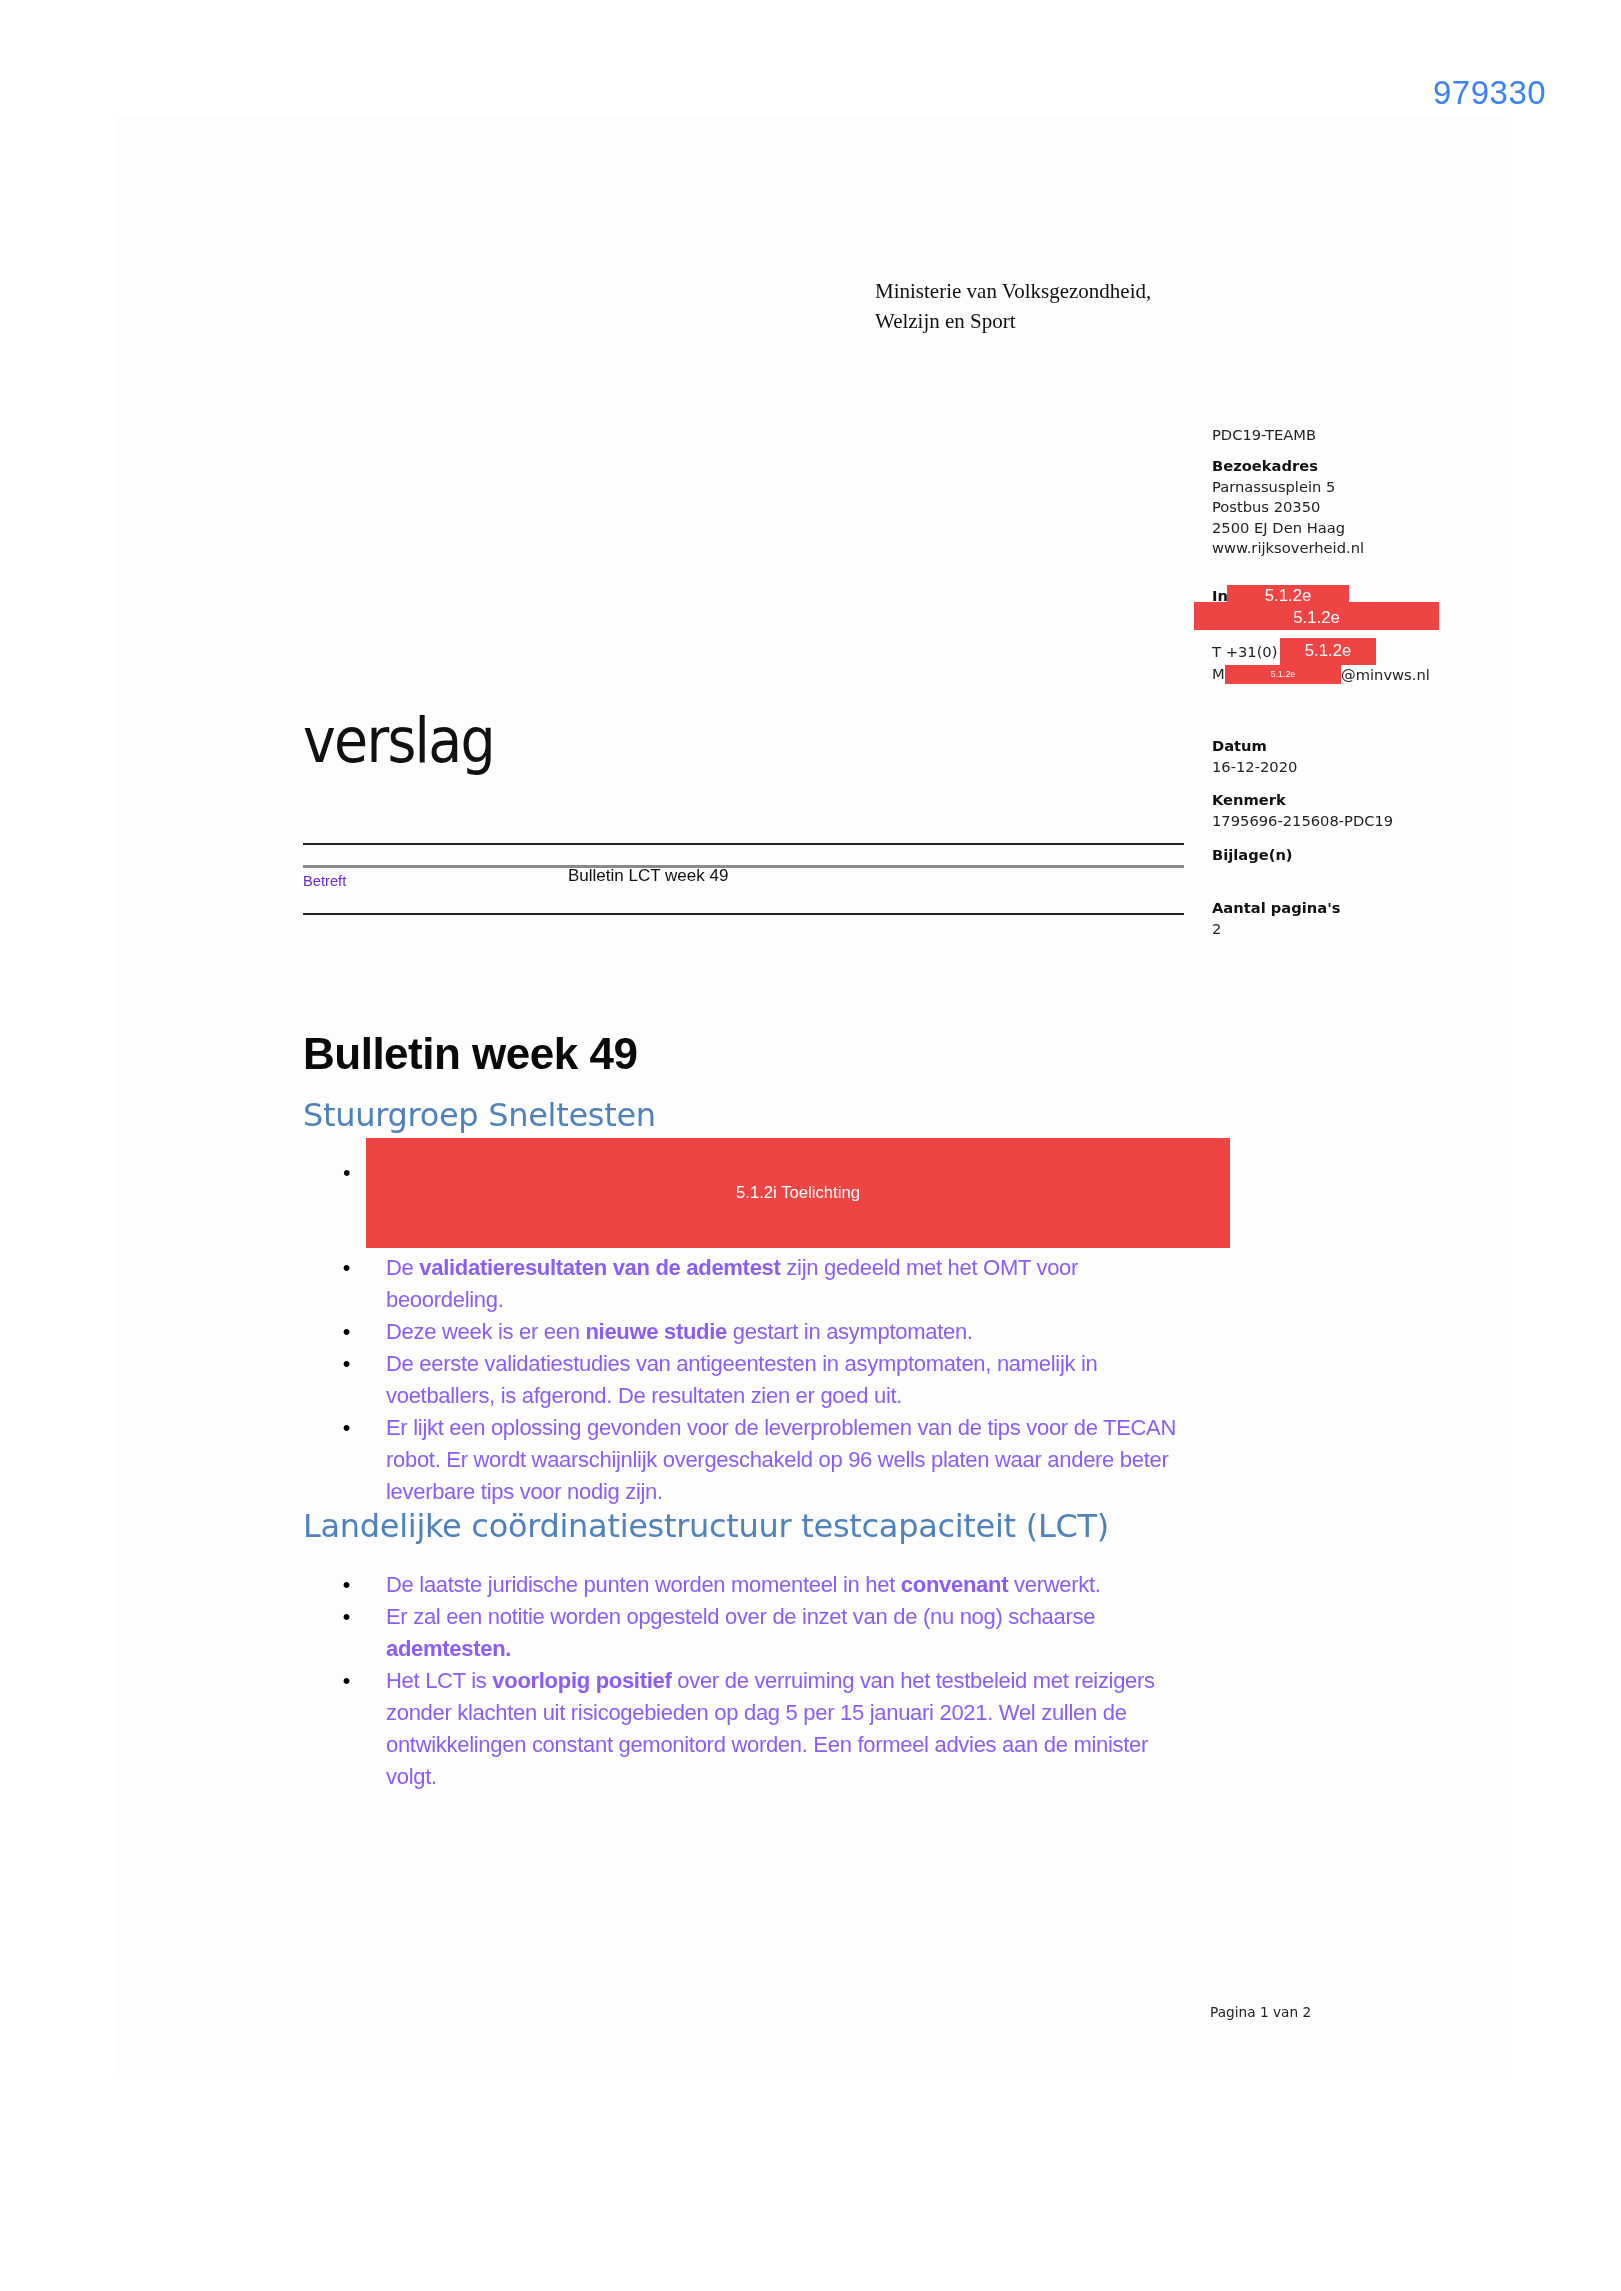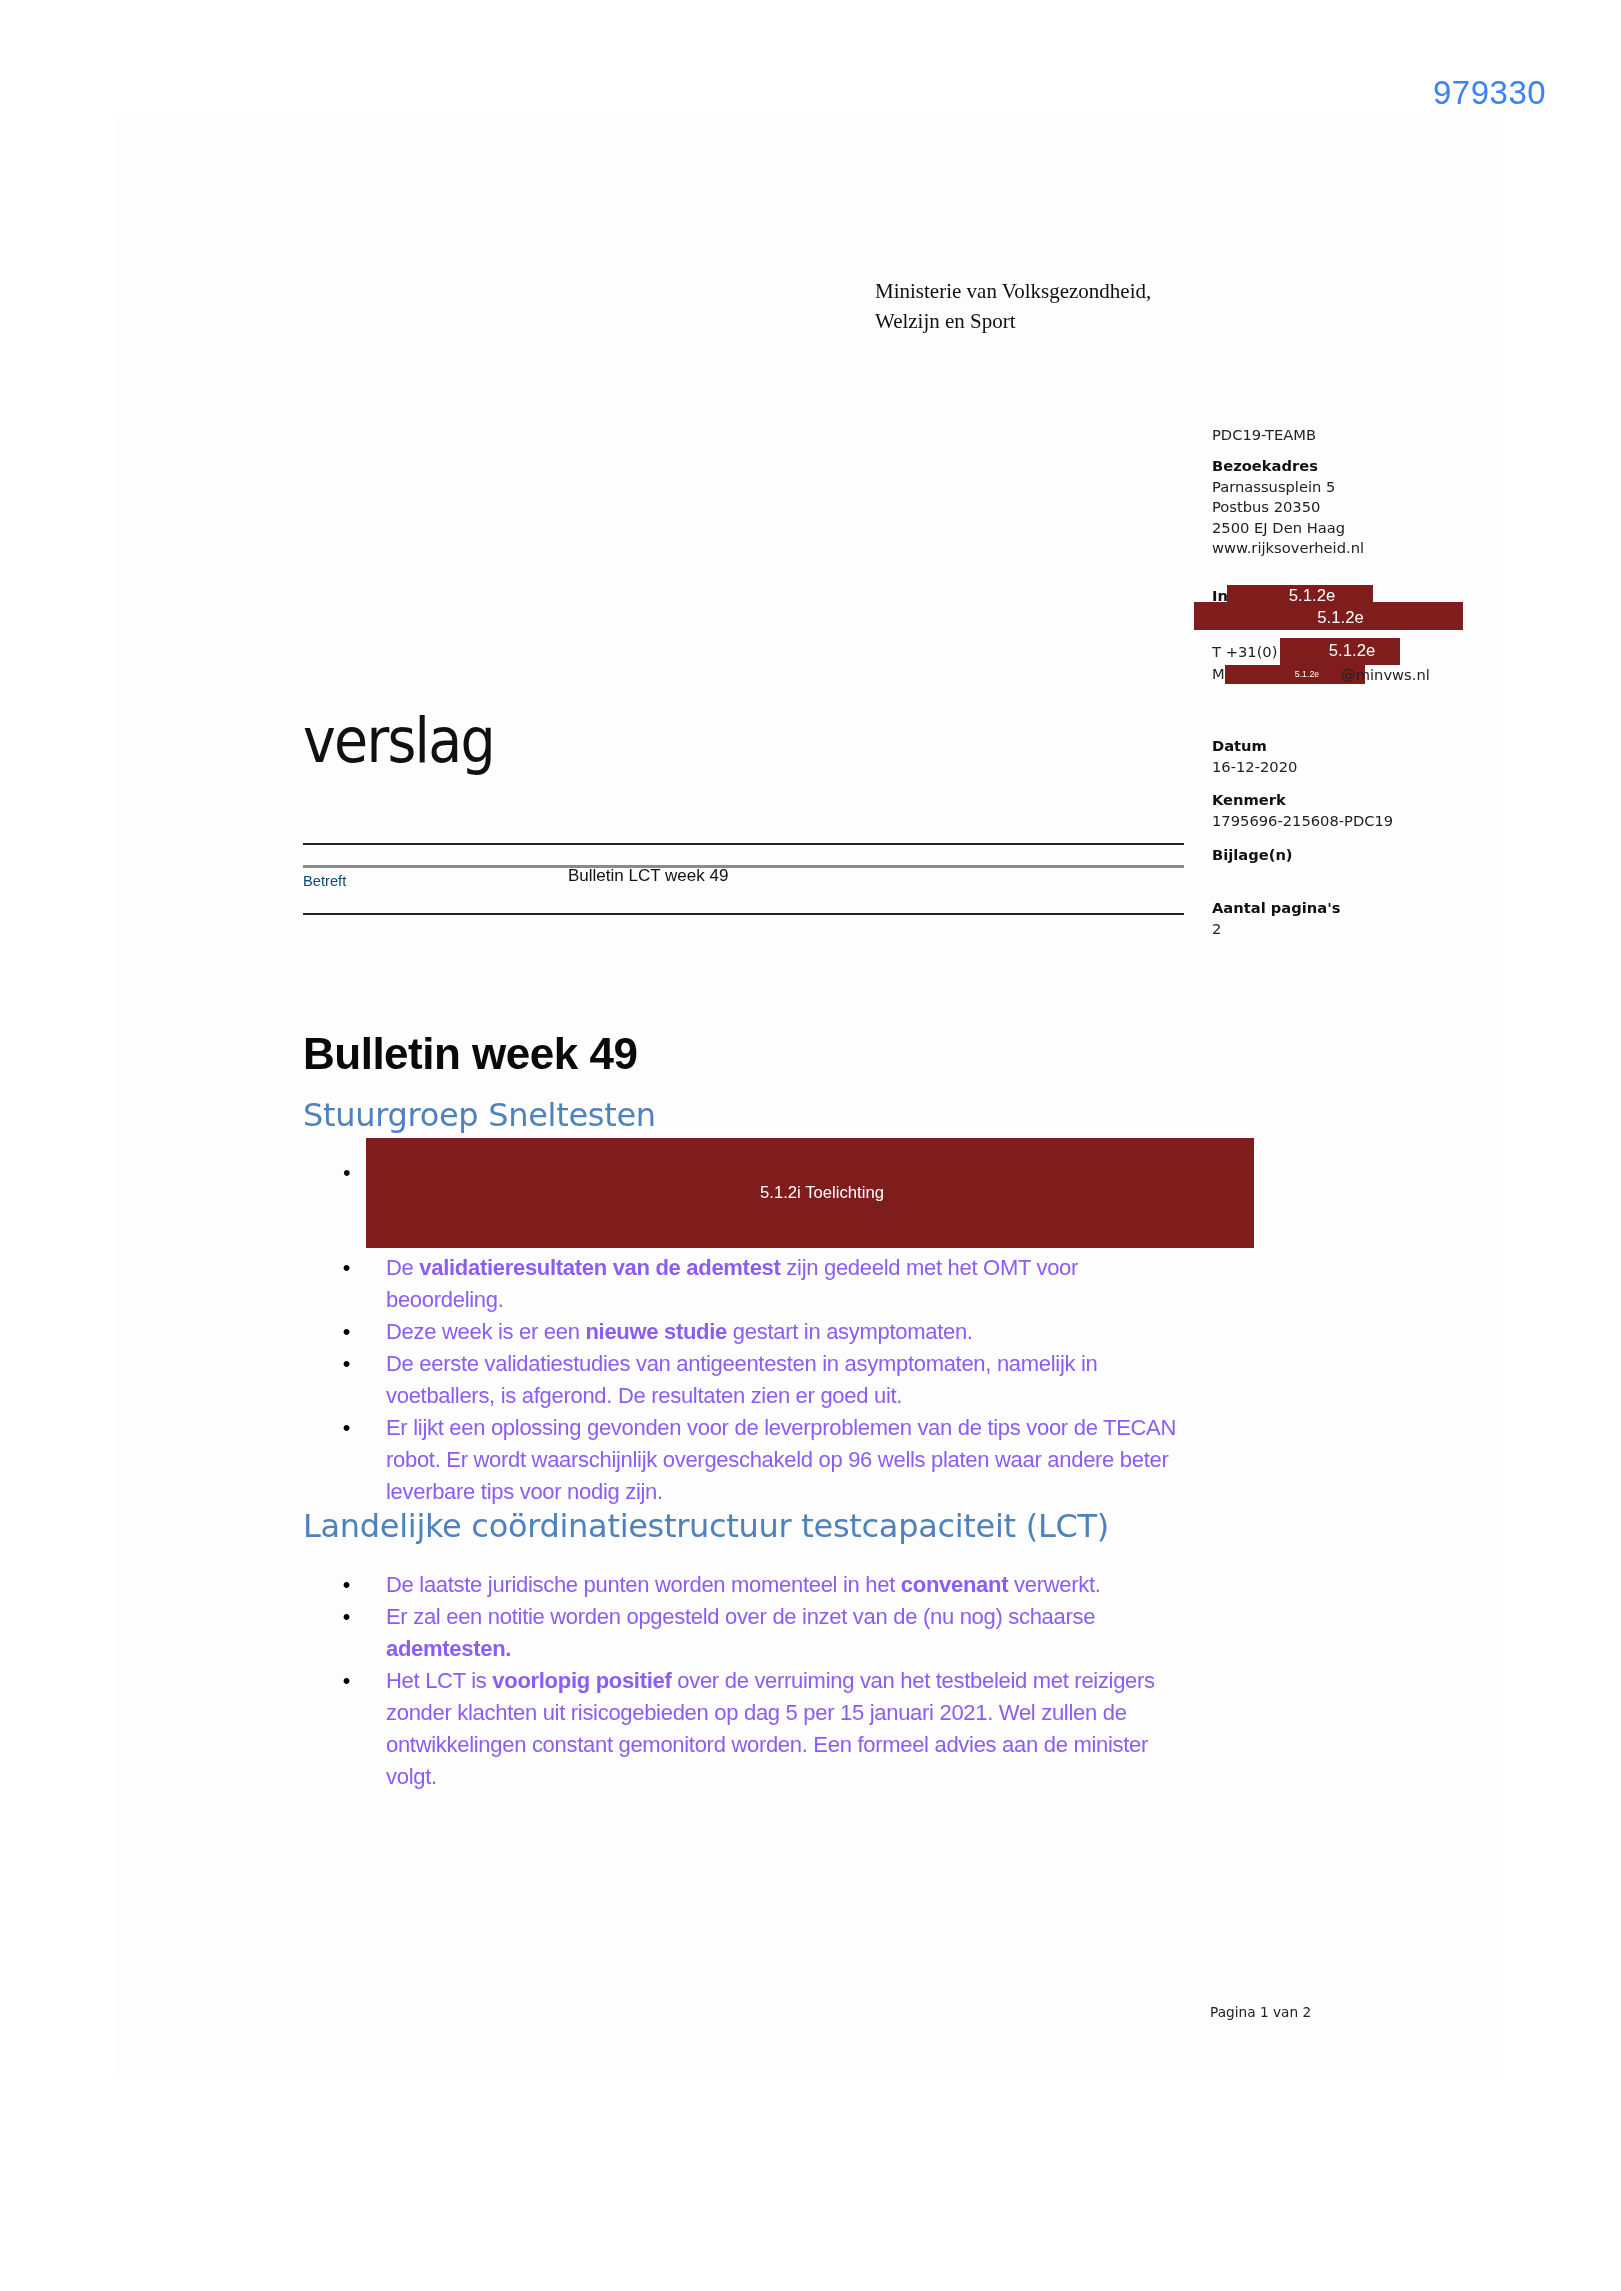--- a/index.html
+++ b/index.html
@@ -3,25 +3,25 @@
 <meta charset="utf-8">
 <style>
   html, body { margin: 0; padding: 0; background: #ffffff; }
   body { width: 1621px; height: 2292px; position: relative; overflow: hidden; font-family: "Liberation Sans", sans-serif; color: #111; }
   .page-bg { position: absolute; left: 115px; top: 115px; width: 1390px; height: 1963px; background: #fdfdfd; }
   .abs { position: absolute; }
   .doc-id { left: 1433px; top: 74px; font-size: 33px; color: #3b82f6; letter-spacing: 0.5px; }
   .ministry { left: 875px; top: 276px; font-family: "Liberation Serif", serif; font-size: 21px; line-height: 30px; color: #111; }
   .side { font-family: "DejaVu Sans", sans-serif; font-size: 14.7px; line-height: 20.6px; color: #222; }
   .side b { font-weight: bold; color: #111; }
-  .redact { position: absolute; background: #7f1d1d; color: #ffffff; font-family: "Liberation Sans", sans-serif; text-align: center; padding-left: 24px; }
+  .redact { position: absolute; background: #ef4444; color: #ffffff; font-family: "Liberation Sans", sans-serif; text-align: center; }
   .verslag { left: 303px; top: 704px; font-family: "DejaVu Sans", sans-serif; font-size: 63px; letter-spacing: -2px; color: #111; transform: scaleX(0.88); transform-origin: left top; }
   .rule { position: absolute; left: 303px; width: 881px; height: 2px; background: #222; }
   .rule.gray { background: #8a8a8a; height: 2.9px; }
-  .betreft-label { left: 303px; top: 873px; font-size: 14.7px; color: #0c4a6e; }
+  .betreft-label { left: 303px; top: 873px; font-size: 14.7px; color: #6d28d9; }
   .betreft-value { left: 568px; top: 866px; font-size: 17px; color: #111; }
   .h1 { left: 303px; top: 1029px; font-size: 44px; font-weight: bold; color: #0a0a0a; letter-spacing: -0.5px; }
   .h2 { left: 303px; font-family: "DejaVu Sans", sans-serif; font-size: 32px; color: #4f81bd; letter-spacing: -0.3px; }
   ul.bullets { position: absolute; left: 333px; margin: 0; padding: 0; list-style: none; width: 863px; }
   ul.bullets li { position: relative; padding-left: 53px; font-size: 22px; line-height: 32px; color: #8b5cf6; letter-spacing: -0.3px; }
   ul.bullets li::before { content: "\2022"; position: absolute; left: 9.8px; top: 0; font-size: 21.6px; color: #000; }
   .footer { left: 1210px; top: 2004px; font-family: "DejaVu Sans", sans-serif; font-size: 13.7px; color: #222; }
 </style>
 </head>
 <body>

